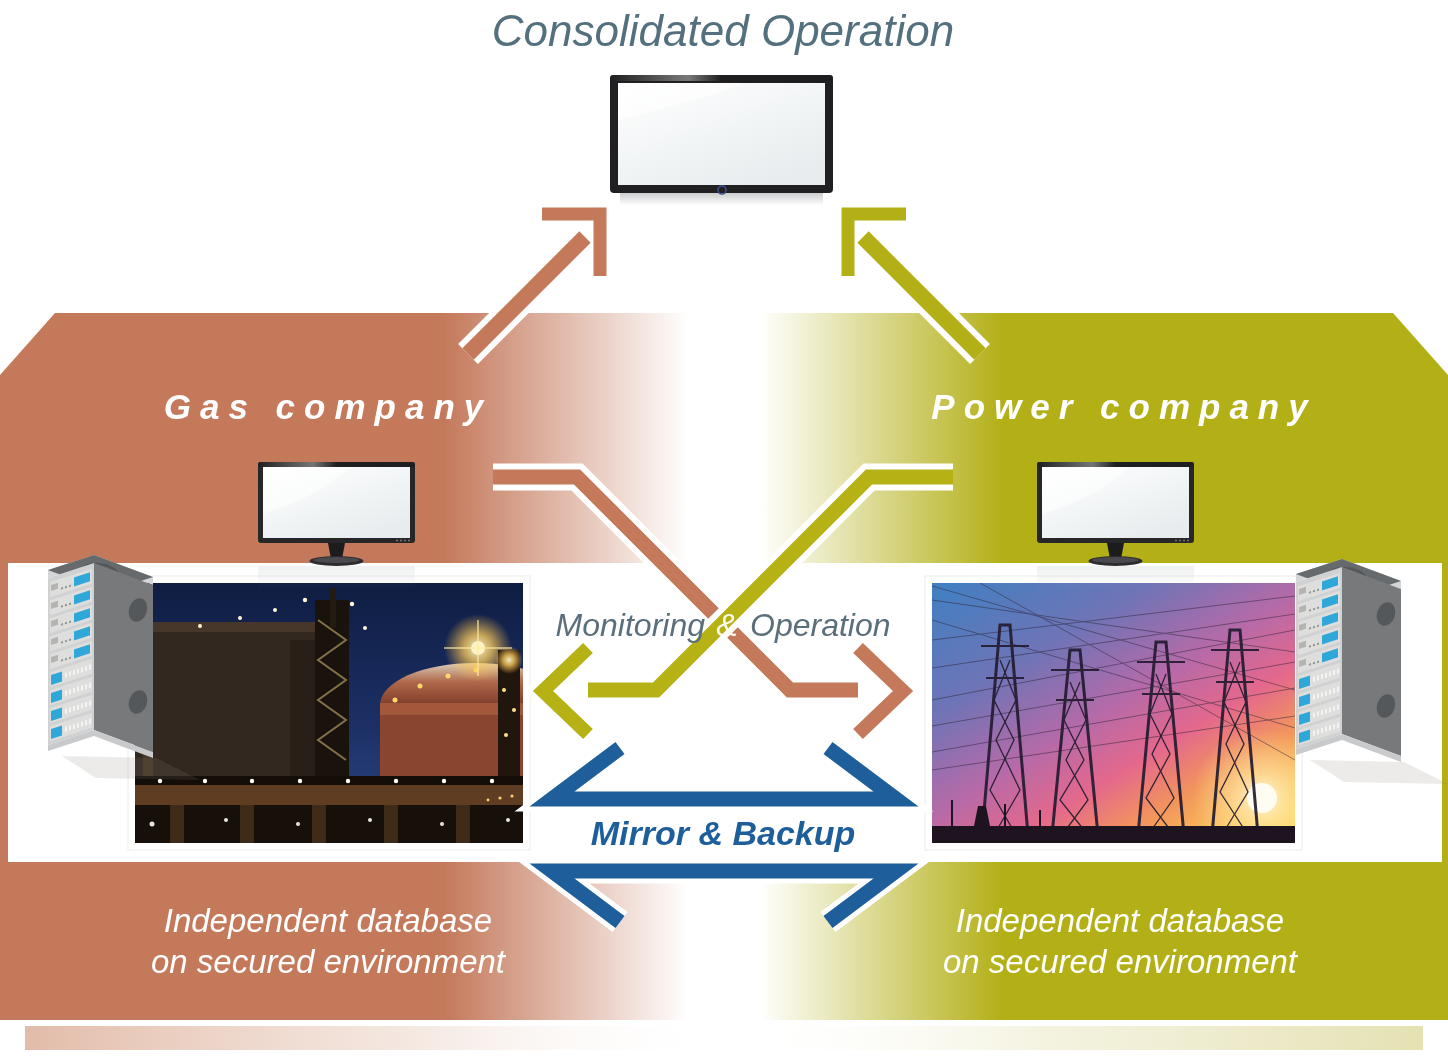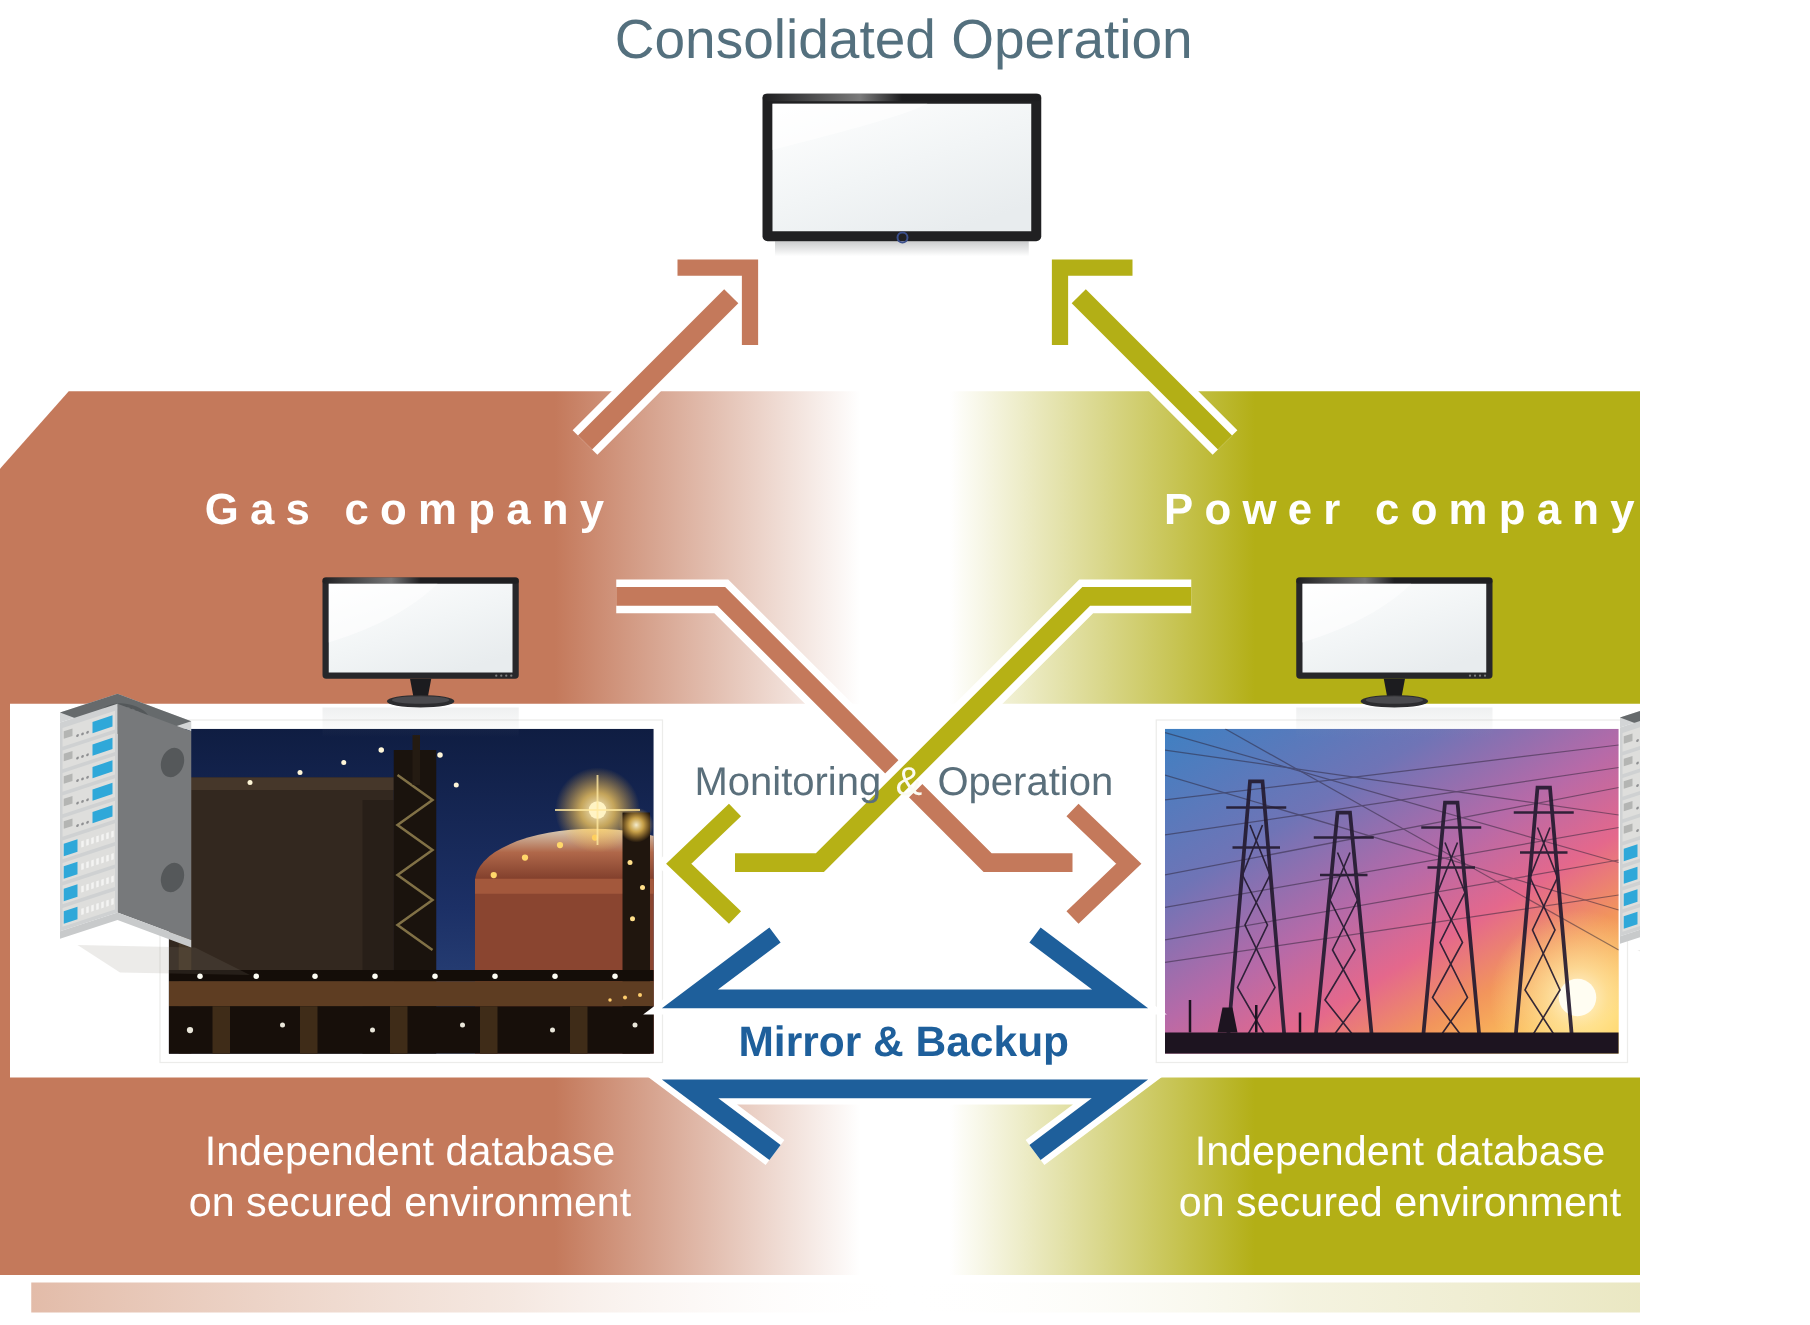--- a/index.html
+++ b/index.html
@@ -1,17 +1,17 @@
 <!DOCTYPE html>
 <html><head>
 <meta charset="utf-8">
 <style>
   html,body{margin:0;padding:0;background:#ffffff;}
-  .stage{position:relative;width:1312px;height:1060px;overflow:hidden;background:#fff;
-         font-family:"Liberation Sans","DejaVu Sans",sans-serif;}
+  .stage{position:relative;width:1448px;height:1060px;overflow:hidden;background:#fff;
+         font-family:"Liberation Sans","DejaVu Sans",sans-serif;font-style:italic;}
   svg text{font-family:"Liberation Sans","DejaVu Sans",sans-serif;}
   .title-txt{font-size:44px;fill:#54707e;}
   .company-txt{font-size:35px;font-weight:bold;fill:#ffffff;letter-spacing:9px;}
   .mon-txt{font-size:32px;fill:#5a6f7b;}
   .amp-txt{font-size:32px;fill:#fbfbf2;}
   .mirror-txt{font-size:34px;font-weight:bold;fill:#1e5f9b;}
   .db-txt{font-size:33px;fill:#ffffff;}
 </style>
 </head>
 <body>

